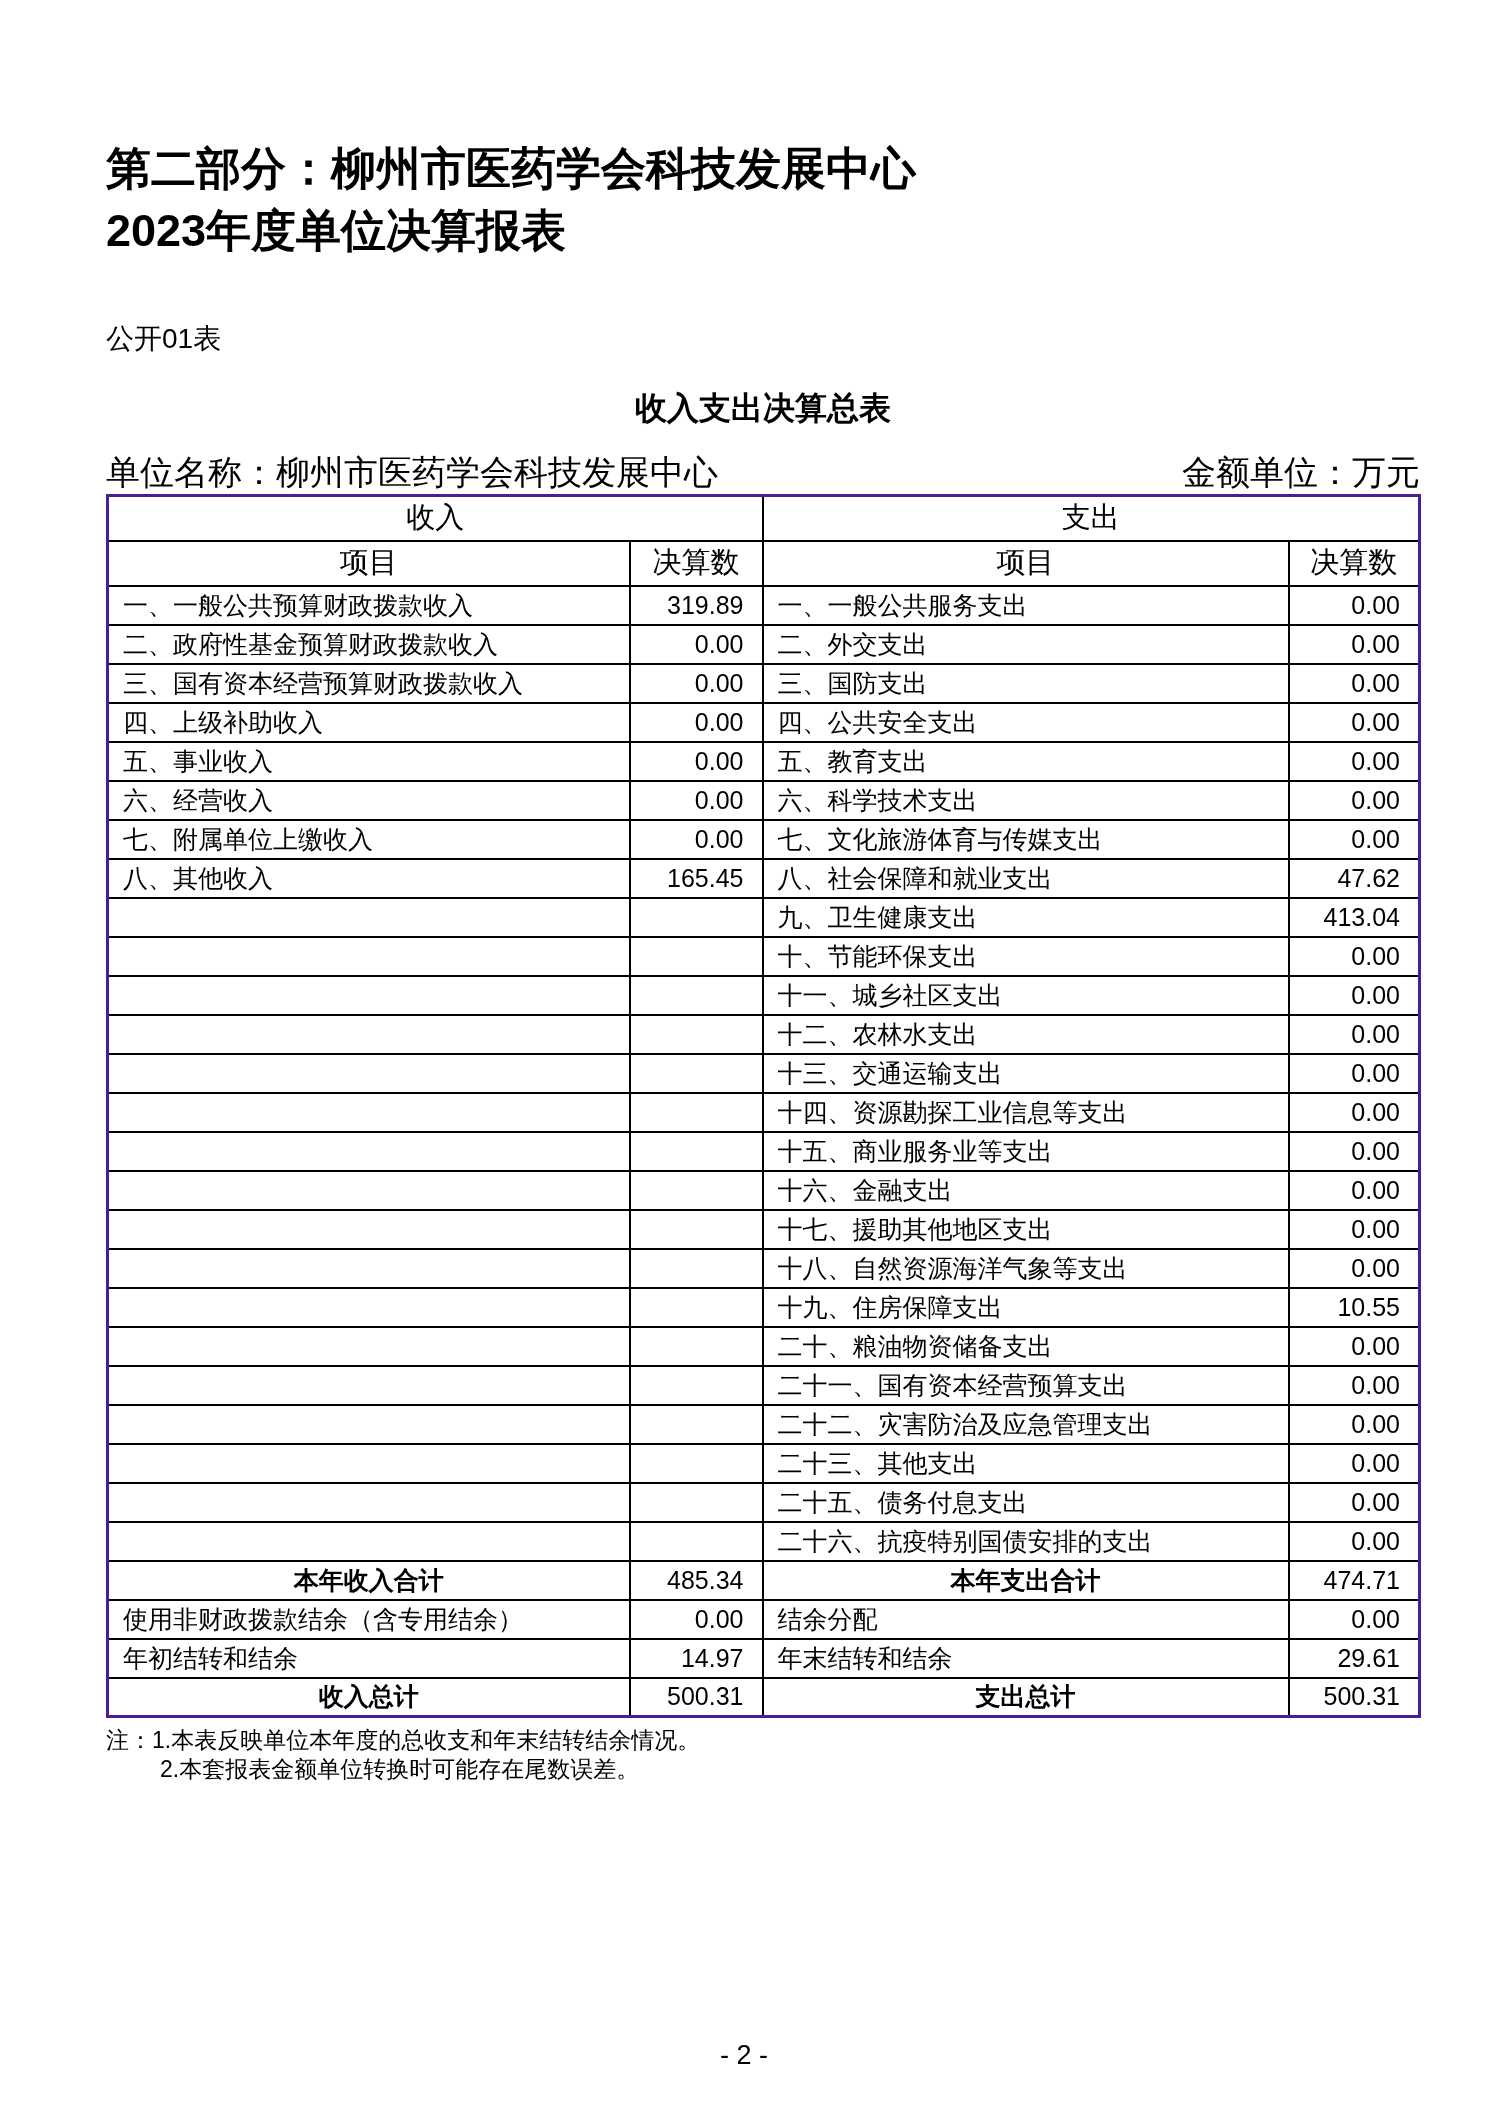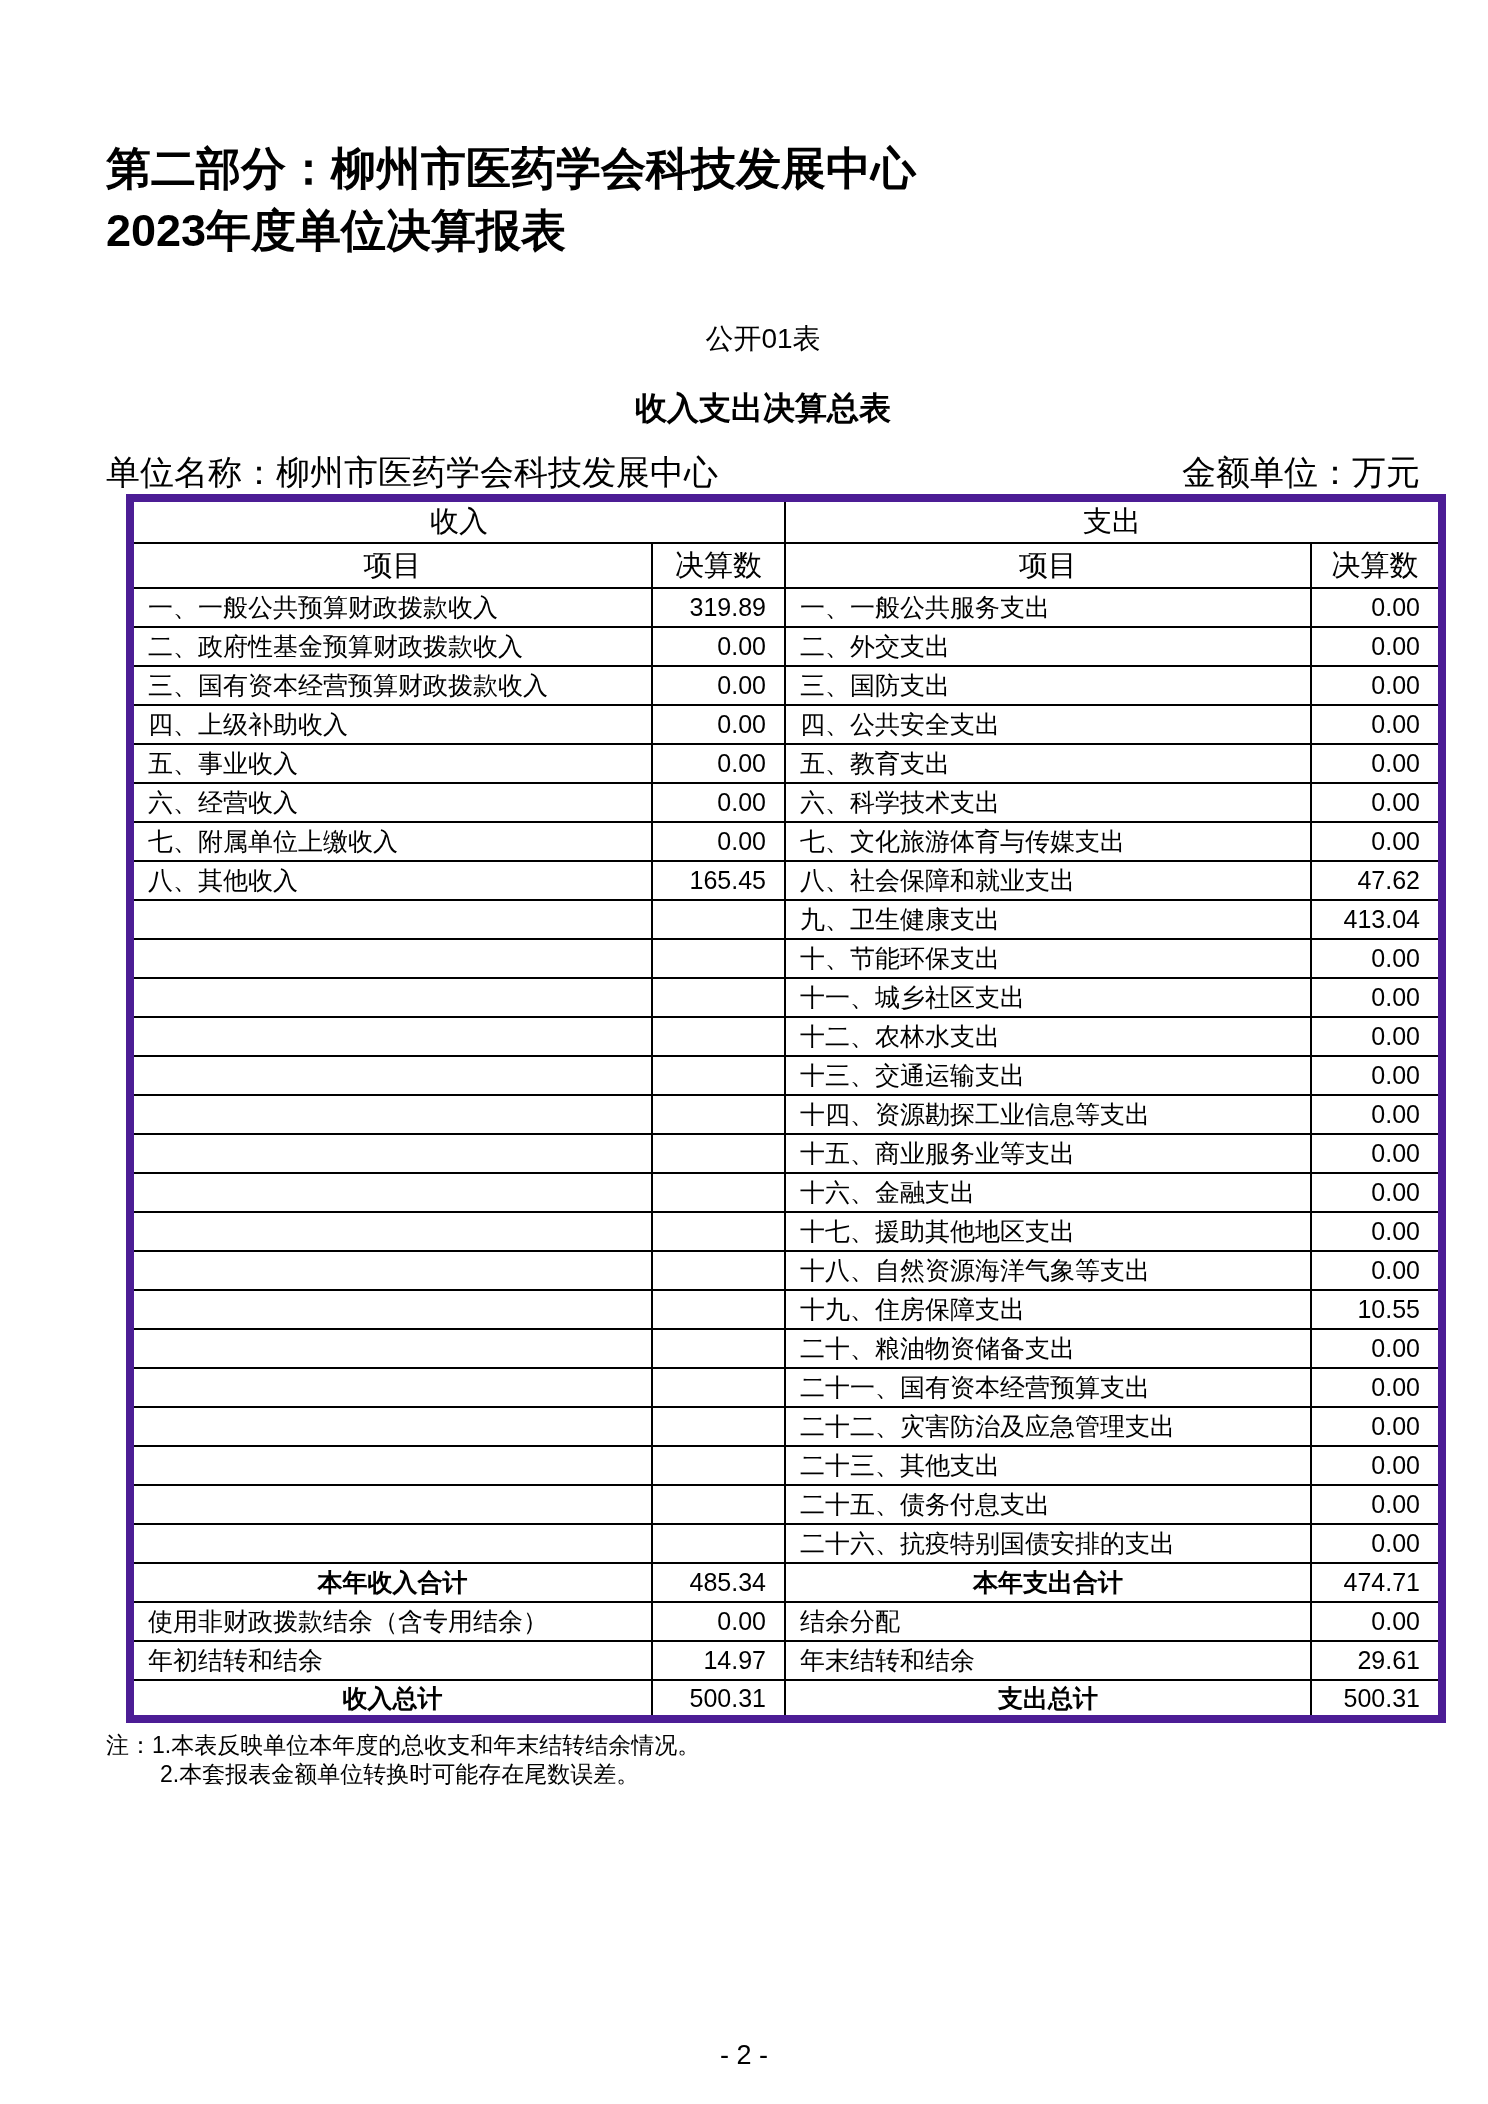--- a/index.html
+++ b/index.html
@@ -18,21 +18,21 @@
   .doc-title {
     margin-top:138px;
     text-align:left;
     font-size:45px;
     font-weight:bold;
     line-height:62px;
     white-space:pre-line;
   }
   .table-code {
     margin-top:60px;
-    text-align:center;
+    text-align:left;
     font-size:28px;
     line-height:34px;
   }
   .table-title {
     margin-top:34px;
     text-align:center;
     font-size:32px;
     font-weight:bold;
     line-height:36px;
   }
@@ -42,22 +42,21 @@
     justify-content:space-between;
     align-items:flex-end;
     font-size:34px;
     line-height:36px;
   }
   table.summary-table {
     width:100%;
     border-collapse:collapse;
     table-layout:fixed;
     margin-top:4px;
-    border:8px solid #4c1d95;
-    margin-left:20px;
+    border:3px solid #4c1d95;
   }
   table.summary-table th,
   table.summary-table td {
     border:2px solid #000;
     overflow:hidden;
     white-space:nowrap;
     vertical-align:middle;
   }
   table.summary-table th {
     height:45px;

